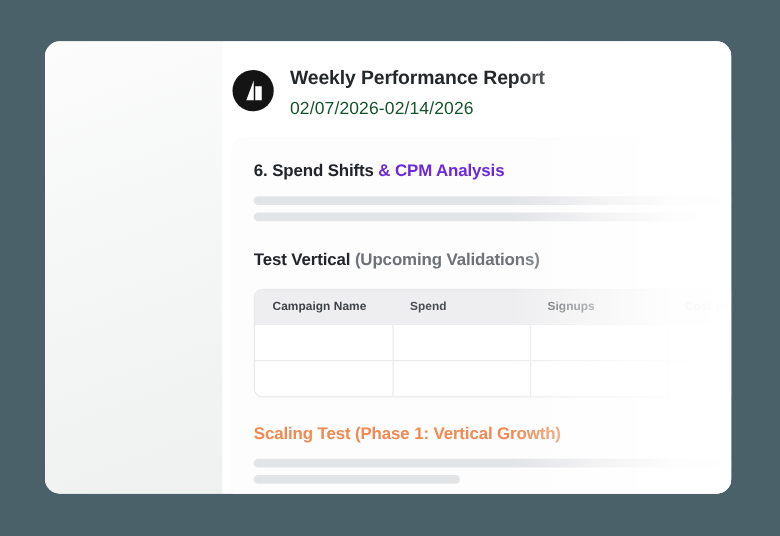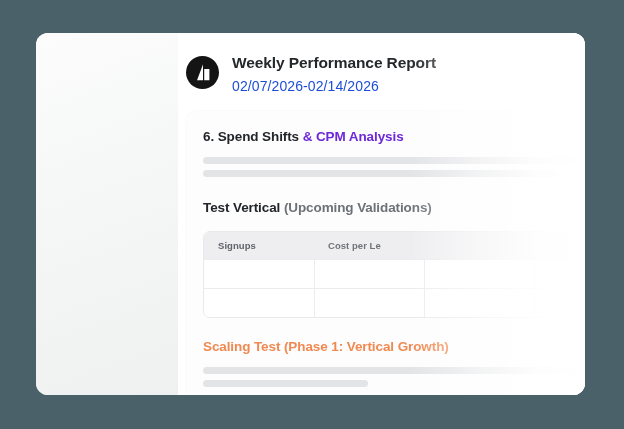--- a/index.html
+++ b/index.html
@@ -71,21 +71,21 @@
     font-weight: 600;
     letter-spacing: -0.1px;
     color: #25282a;
     line-height: 20px;
     white-space: nowrap;
   }
 
   .doc-daterange {
     font-size: 14px;
     font-weight: 400;
-    color: #1d4ed8;
+    color: #14532d;
     line-height: 20px;
     margin-top: 3px;
     white-space: nowrap;
     letter-spacing: 0.1px;
   }
 
   
   .doc-card {
     position: absolute;
     left: 8px;
@@ -237,20 +237,22 @@
 
       <div class="spacer-16"></div>
 
       <div class="section-heading-2">
         <span>Test Vertical</span><span class="muted"> (Upcoming Validations)</span>
       </div>
 
       <div class="data-table">
 
         <div class="tbl-header">
+          <div class="th c1">Campaign Name</div>
+          <div class="th c2">Spend</div>
           <div class="th c3">Signups</div>
           <div class="th c4">Cost per Le</div>
         </div>
 
         <div class="tbl-row">
           <div class="td c1"></div>
           <div class="td c2"></div>
           <div class="td c3"></div>
           <div class="td c4"></div>
         </div>

